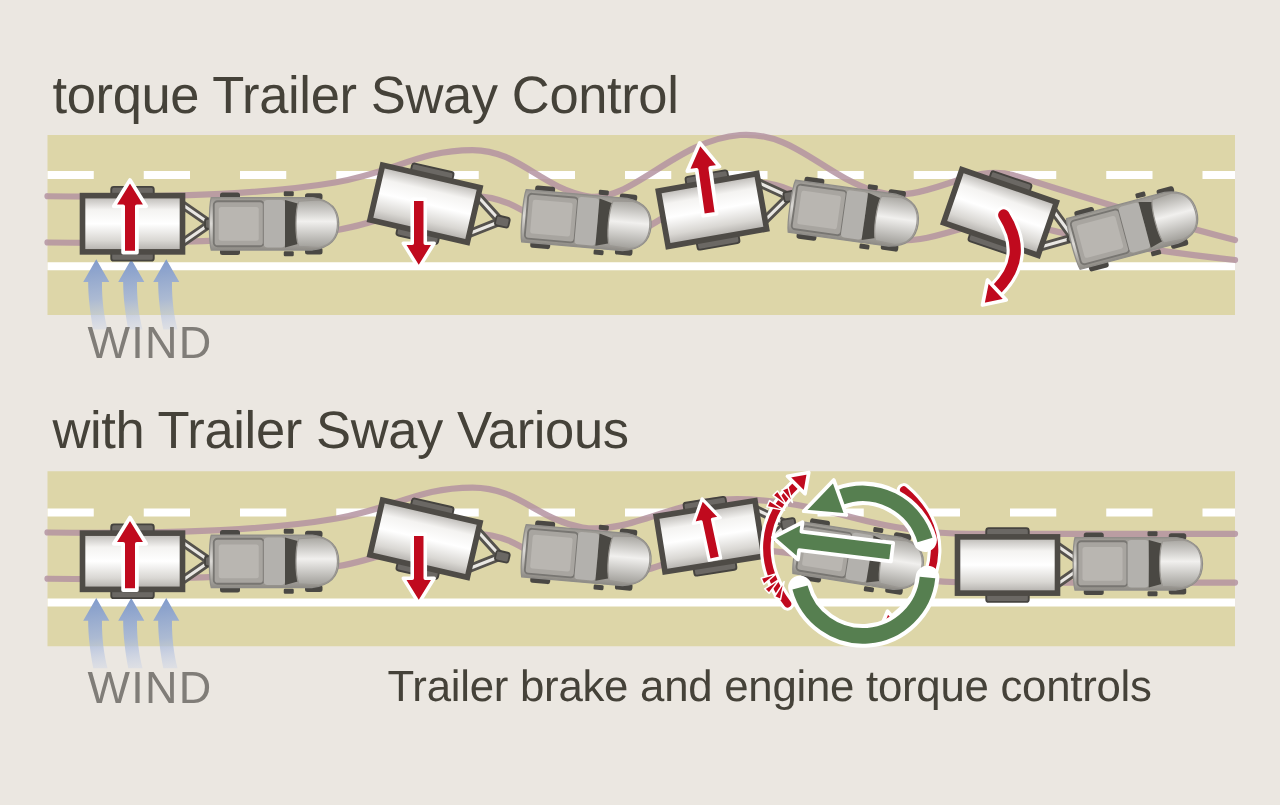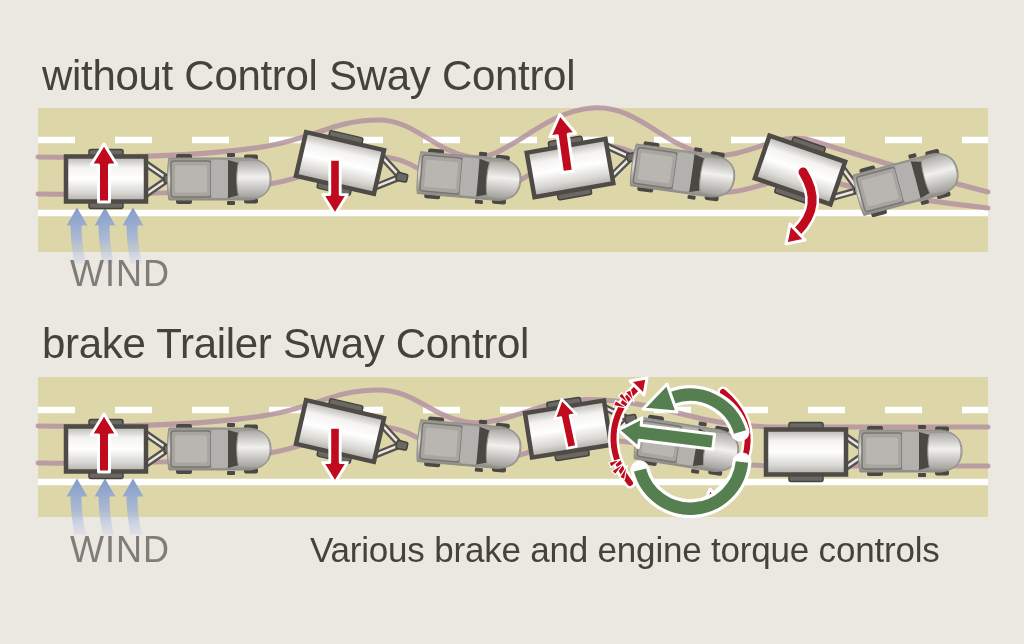--- a/index.html
+++ b/index.html
@@ -173,23 +173,23 @@
         <path class="green-arc" d="M 640,470 A 52,52 0 0 0 742,462"></path>
         <polygon class="green-shape" points="643,409 667,384 677,412"></polygon>
       </g>
       <polygon class="green-shape" transform="translate(667,436) rotate(7)" points="-49,0 -27,-15 -27,-7.5 47,-7.5 47,7.5 -27,7.5 -27,15"></polygon>
 
       <use href="#trailer" transform="translate(806,452)"></use>
       <use href="#truck" transform="translate(911,451)"></use>
     </g>
   </svg>
 
-  <div class="overlay-text panel-title" style="left:42px;top:52px;">without Control Sway Control</div>
+  <div class="overlay-text panel-title" style="left:42px;top:52px;">torque Trailer Sway Control</div>
 
   <div class="overlay-text wind-label" style="left:70px;top:253px;">WIND</div>
 
-  <div class="overlay-text panel-title" style="left:42px;top:320px;">brake Trailer Sway Control</div>
+  <div class="overlay-text panel-title" style="left:42px;top:320px;">with Trailer Sway Various</div>
 
   <div class="overlay-text wind-label" style="left:70px;top:529px;">WIND</div>
 
-  <div class="overlay-text caption-text" style="left:310px;top:530px;">Various brake and engine torque controls</div>
+  <div class="overlay-text caption-text" style="left:310px;top:530px;">Trailer brake and engine torque controls</div>
 
 </div>
 
 </body></html>

